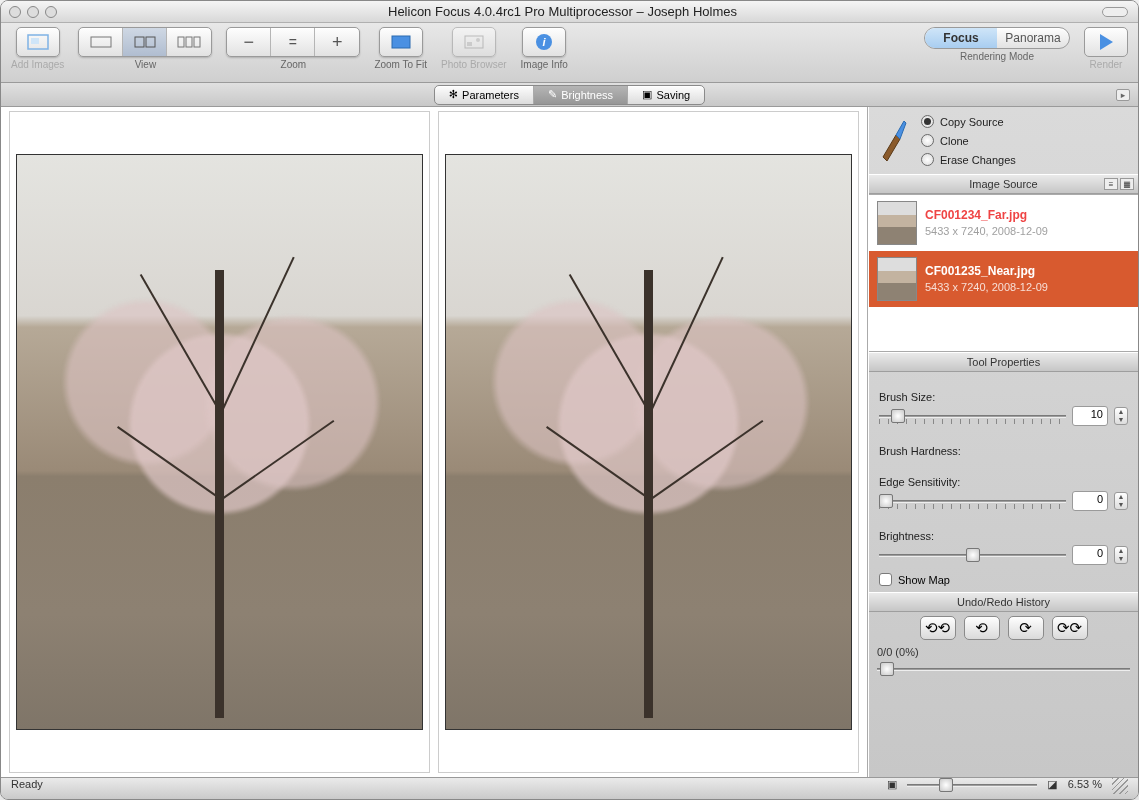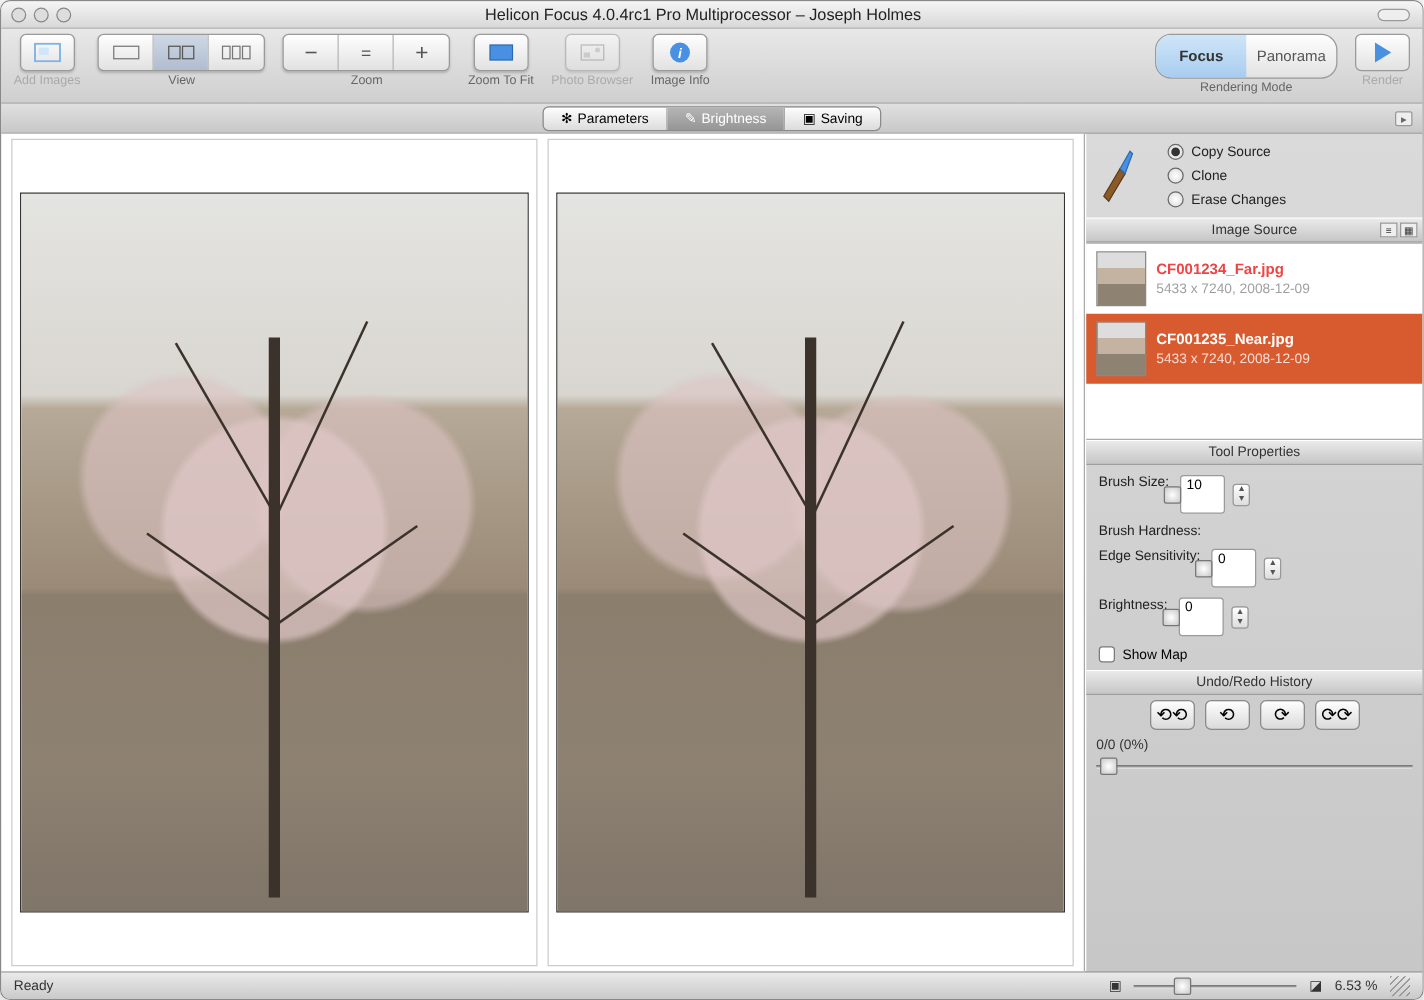--- a/index.html
+++ b/index.html
@@ -12,21 +12,21 @@
 .pill { position:absolute; right:10px; width:26px; height:10px; border:1px solid #999; border-radius:5px; background:#eee; }
 .toolbar { height:60px; background:linear-gradient(#e8e8e8,#cfcfcf); border-bottom:1px solid #9a9a9a; display:flex; align-items:flex-start; padding:4px 10px 0 10px; gap:14px; }
 .tgroup { display:flex; flex-direction:column; align-items:center; gap:2px;}
 .tgroup .lbl { color:#666; font-size:10px; }
 .tgroup.disabled .lbl{ color:#aaa; }
 .seg { display:flex; height:30px; border:1px solid #9a9a9a; border-radius:5px; overflow:hidden; background:linear-gradient(#fefefe,#e2e2e2); box-shadow:0 1px 0 #fff inset, 0 1px 2px rgba(0,0,0,0.2);}
 .seg .cell { width:44px; display:flex; align-items:center; justify-content:center; border-right:1px solid #b5b5b5;}
 .seg .cell:last-child{border-right:none;}
 .iconbtn { width:44px; height:30px; border:1px solid #9a9a9a; border-radius:5px; background:linear-gradient(#fefefe,#e2e2e2); display:flex; align-items:center; justify-content:center; box-shadow:0 1px 0 #fff inset,0 1px 2px rgba(0,0,0,0.2);}
 .spacer { flex:1; }
-.modeseg { display:flex; height:36px; border:1px solid #9a9a9a; border-radius:13px; overflow:hidden; background:linear-gradient(#fefefe,#e2e2e2); box-shadow:0 1px 0 #fff inset;}
+.modeseg { display:flex; height:22px; border:1px solid #9a9a9a; border-radius:13px; overflow:hidden; background:linear-gradient(#fefefe,#e2e2e2); box-shadow:0 1px 0 #fff inset;}
 .modeseg .mcell{width:72px;display:flex;align-items:center;justify-content:center;font-size:12px;color:#555;}
 .modeseg .mcell.active{background:linear-gradient(#cfe5f8,#a8cdf0);font-weight:600;color:#333;}
 .renderbtn{width:44px;height:30px;border:1px solid #9a9a9a;border-radius:5px;background:linear-gradient(#fefefe,#e2e2e2);display:flex;align-items:center;justify-content:center;}
 .tri{width:0;height:0;border-top:8px solid transparent;border-bottom:8px solid transparent;border-left:13px solid #4a90e2;}
 .tabsrow{height:24px;background:linear-gradient(#e0e0e0,#c8c8c8);border-bottom:1px solid #9a9a9a;display:flex;align-items:center;justify-content:center;gap:0;position:relative;}
 .tabseg{display:flex;height:20px;border:1px solid #8a8a8a;border-radius:5px;overflow:hidden;background:linear-gradient(#fdfdfd,#dcdcdc);box-shadow:0 1px 0 #fff inset;}
 .tabseg .tcell{display:flex;align-items:center;gap:4px;padding:0 14px;border-right:1px solid #aaa;font-size:11px;}
 .tabseg .tcell:last-child{border-right:none;}
 .tabseg .tcell.active{background:linear-gradient(#b5b5b5,#969696);color:#fff;}
 .tinyarrow{position:absolute;right:8px;width:14px;height:12px;border:1px solid #999;border-radius:2px;background:#eee;display:flex;align-items:center;justify-content:center;font-size:9px;color:#666;}
@@ -40,53 +40,53 @@
  radial-gradient(circle at 50% 40%, rgba(224,200,200,0.7) 0 28%, transparent 30%),
  radial-gradient(circle at 30% 30%, rgba(220,195,195,0.6) 0 20%, transparent 22%),
  radial-gradient(circle at 70% 35%, rgba(220,195,195,0.6) 0 22%, transparent 24%);
  filter:blur(1px);}
 .scene .trunk{position:absolute;left:49%;top:20%;width:2%;height:78%;background:#3b322b;}
 .scene .br{position:absolute;background:#3b322b;transform-origin:bottom center;}
 .sidebar{width:270px;background:linear-gradient(#dadada,#c7c7c7);display:flex;flex-direction:column;border-left:1px solid #fff;}
 .sheader{height:20px;background:linear-gradient(#eaeaea,#c6c6c6);border-top:1px solid #fff;border-bottom:1px solid #9e9e9e;display:flex;align-items:center;justify-content:center;font-size:11px;color:#333;position:relative;}
 .sheader .btns{position:absolute;right:4px;display:flex;gap:2px;}
 .sheader .btns span{width:14px;height:12px;border:1px solid #999;background:#eee;font-size:8px;display:flex;align-items:center;justify-content:center;}
-.toolsarea{padding:6px 6px 8px 6px;display:flex;gap:23px;align-items:flex-start;text-align:right;}
+.toolsarea{padding:6px 6px 8px 6px;display:flex;gap:10px;align-items:flex-start;text-align:right;}
 .brushicon{width:36px;height:52px;display:flex;align-items:center;justify-content:center;}
 .radios{display:flex;flex-direction:column;gap:6px;padding-top:2px;}
 .radiorow{display:flex;align-items:center;gap:6px;font-size:12px;color:#222;}
 .radio{width:13px;height:13px;border:1px solid #6a6a6a;border-radius:50%;background:radial-gradient(#fff,#d8d8d8);display:flex;align-items:center;justify-content:center;}
 .radio.checked::after{content:"";width:7px;height:7px;border-radius:50%;background:#333;}
 .sourcelist{background:#fff;border-top:1px solid #aaa;border-bottom:1px solid #aaa;min-height:158px;}
 .srcitem{display:flex;gap:8px;padding:6px 8px;align-items:center;}
 .srcitem.sel{background:#d85a2f;color:#fff;}
 .thumb{width:40px;height:44px;border:1px solid #888;background:linear-gradient(#ddd 0 30%,#c3b3a0 30% 60%,#8e8273 60% 100%);flex:none;}
 .srcitem .txt{display:flex;flex-direction:column;line-height:1.3;}
 .srcitem .fn{font-size:12px;font-weight:600;}
 .srcitem .meta{font-size:11px;opacity:0.8;}
 .srcitem:not(.sel) .fn{color:#ef4444;}
 .srcitem:not(.sel) .meta{color:#888;}
 .props{padding:8px 10px 6px 10px;display:flex;flex-direction:column;gap:8px;}
-.proprow{display:flex;flex-direction:row;gap:3px;}
+.proprow{display:flex;flex-direction:column;gap:3px;margin-top:11px;}
 .proprow .plabel{font-size:11px;color:#222;}
 .propctrl{display:flex;align-items:center;gap:6px;}
 .slider{flex:1;height:18px;position:relative;}
 .track{position:absolute;left:0;right:0;top:8px;height:3px;background:#9e9e9e;border-top:1px solid #7a7a7a;border-bottom:1px solid #eee;}
 .ticks{position:absolute;left:0;right:0;top:12px;height:5px;background:repeating-linear-gradient(90deg,#888 0 1px,transparent 1px 9px);}
 .thumbk{position:absolute;top:2px;width:14px;height:14px;background:radial-gradient(#fff,#c8c8c8);border:1px solid #777;border-radius:2px;transform:translateX(-50%);}
-.valbox{width:36px;height:31px;border:1px solid #9a9a9a;background:#fff;text-align:left;padding:1px 4px;font-size:11px;border-radius:3px;}
+.valbox{width:36px;height:20px;border:1px solid #9a9a9a;background:#fff;text-align:right;padding:1px 4px;font-size:11px;border-radius:3px;}
 .stepper{width:14px;height:18px;border:1px solid #999;border-radius:3px;background:linear-gradient(#fff,#ddd);display:flex;flex-direction:column;}
 .stepper span{flex:1;font-size:7px;text-align:center;line-height:8px;color:#555;}
 .check{display:flex;align-items:center;gap:6px;padding:2px 10px 6px 10px;font-size:11px;}
 .checkbox{width:13px;height:13px;border:1px solid #7a7a7a;border-radius:3px;background:#fff;}
 .history{padding:4px 8px 8px 8px;}
 .histbtns{display:flex;gap:8px;justify-content:center;margin-bottom:6px;}
 .hbtn{width:36px;height:24px;border:1px solid #8a8a8a;border-radius:5px;background:linear-gradient(#fefefe,#dadada);display:flex;align-items:center;justify-content:center;font-size:15px;}
 .histlabel{font-size:11px;color:#333;margin-bottom:2px;}
-.statusbar{height:22px;background:linear-gradient(#eaeaea,#cacaca);border-top:1px solid #999;display:flex;align-items:center;padding:0 10px;gap:10px;font-size:11px;color:#333;}
+.statusbar{height:22px;background:linear-gradient(#eaeaea,#cacaca);border-top:1px solid #999;display:flex;padding:0 10px;gap:10px;font-size:11px;color:#333;}
 .statusbar .grow{flex:1;}
 .zoomslider{width:130px;height:14px;position:relative;}
 .zoomslider .track{top:6px;}
 .zoomslider .thumbk{top:0;}
 .grip{width:16px;height:16px;background:repeating-linear-gradient(135deg,#999 0 1px,transparent 1px 4px);}
 svg{display:block;}
 </style>
 </head>
 <body>
 

